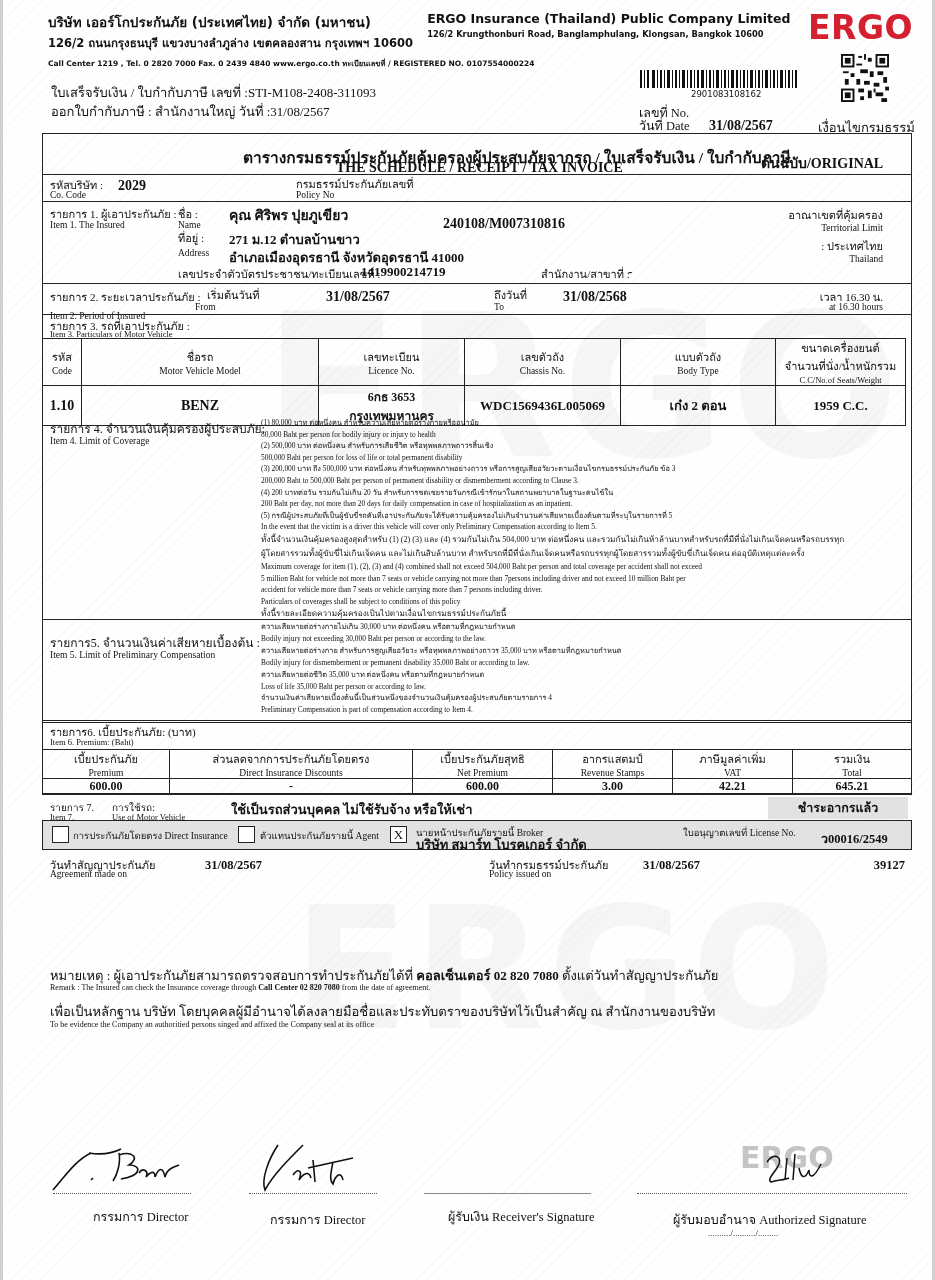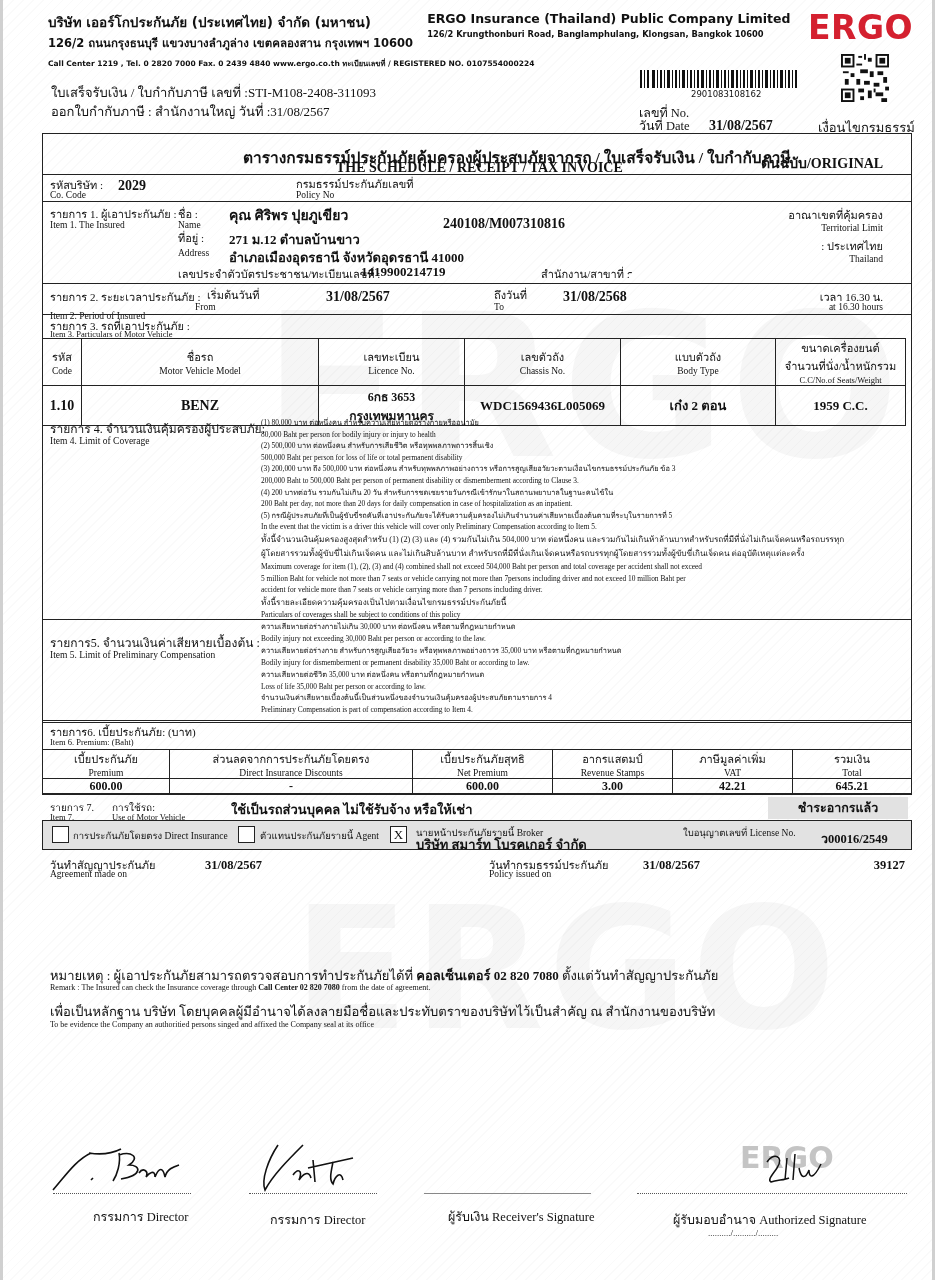--- a/index.html
+++ b/index.html
@@ -291,22 +291,22 @@
     <div>200,000 Baht to 500,000 Baht per person of permanent disability or dismemberment according to Clause 3.</div>
     <div>(4) 200 บาทต่อวัน รวมกันไม่เกิน 20 วัน สำหรับการชดเชยรายวันกรณีเข้ารักษาในสถานพยาบาลในฐานะคนไข้ใน</div>
     <div>200 Baht per day, not more than 20 days for daily compensation in case of hospitalization as an inpatient.</div>
     <div>(5) กรณีผู้ประสบภัยที่เป็นผู้ขับขี่รถคันที่เอาประกันภัยจะได้รับความคุ้มครองไม่เกินจำนวนค่าเสียหายเบื้องต้นตามที่ระบุในรายการที่ 5</div>
     <div>In the event that the victim is a driver this vehicle will cover only Preliminary Compensation according to Item 5.</div>
     <div style="font-size:8.2px;line-height:14px;">ทั้งนี้จำนวนเงินคุ้มครองสูงสุดสำหรับ (1) (2) (3) และ (4) รวมกันไม่เกิน 504,000 บาท ต่อหนึ่งคน และรวมกันไม่เกินห้าล้านบาทสำหรับรถที่มีที่นั่งไม่เกินเจ็ดคนหรือรถบรรทุก</div>
     <div style="font-size:8.2px;line-height:14px;">ผู้โดยสารรวมทั้งผู้ขับขี่ไม่เกินเจ็ดคน และไม่เกินสิบล้านบาท สำหรับรถที่มีที่นั่งเกินเจ็ดคนหรือรถบรรทุกผู้โดยสารรวมทั้งผู้ขับขี่เกินเจ็ดคน ต่ออุบัติเหตุแต่ละครั้ง</div>
     <div>Maximum coverage for item (1), (2), (3) and (4) combined shall not exceed 504,000 Baht per person and total coverage per accident shall not exceed</div>
     <div>5 million Baht for vehicle not more than 7 seats or vehicle carrying not more than 7persons including driver and not exceed 10 million Baht per</div>
     <div>accident for vehicle more than 7 seats or vehicle carrying more than 7 persons including driver.</div>
+    <div>Particulars of coverages shall be subject to conditions of this policy</div>
     <div style="font-size:8.2px;line-height:13px;">ทั้งนี้รายละเอียดความคุ้มครองเป็นไปตามเงื่อนไขกรมธรรม์ประกันภัยนี้</div>
-    <div>Particulars of coverages shall be subject to conditions of this policy</div>
   </div>
 
   <div class="hline" style="top:619px;"></div>
 
   <div class="abs" style="left:47px;top:633px;font-size:12px;">รายการ5.  จำนวนเงินค่าเสียหายเบื้องต้น :</div>
   <div class="abs sm" style="left:47px;top:650px;">Item     5.   Limit of  Preliminary Compensation</div>
   <div class="abs" style="left:258px;top:621px;font-size:7.4px;line-height:11.9px;">
     <div>ความเสียหายต่อร่างกายไม่เกิน 30,000 บาท ต่อหนึ่งคน หรือตามที่กฎหมายกำหนด</div>
     <div>Bodily injury not exceeding 30,000 Baht per person or according to the law.</div>
     <div>ความเสียหายต่อร่างกาย สำหรับการสูญเสียอวัยวะ หรือทุพพลภาพอย่างถาวร 35,000 บาท หรือตามที่กฎหมายกำหนด</div>

